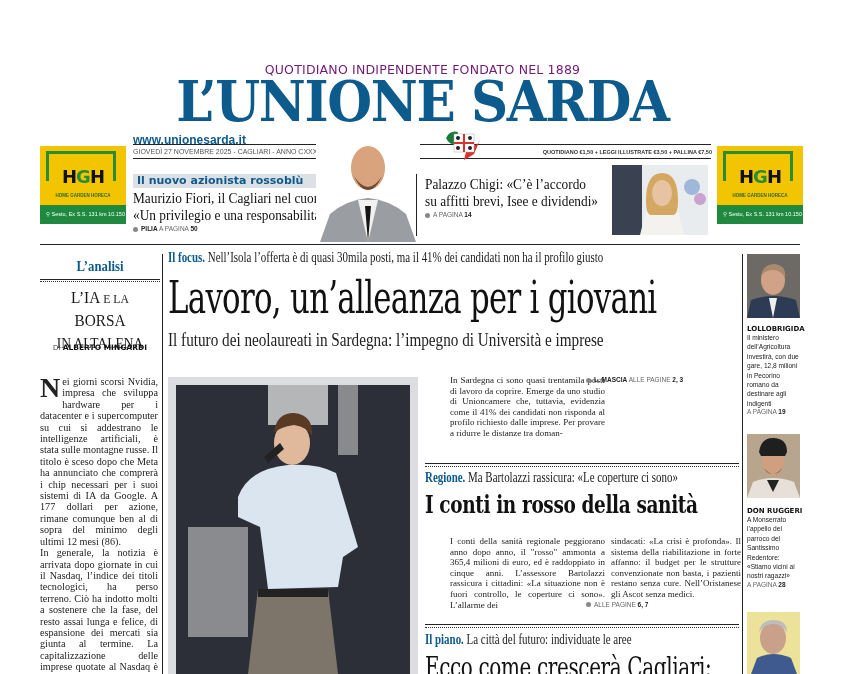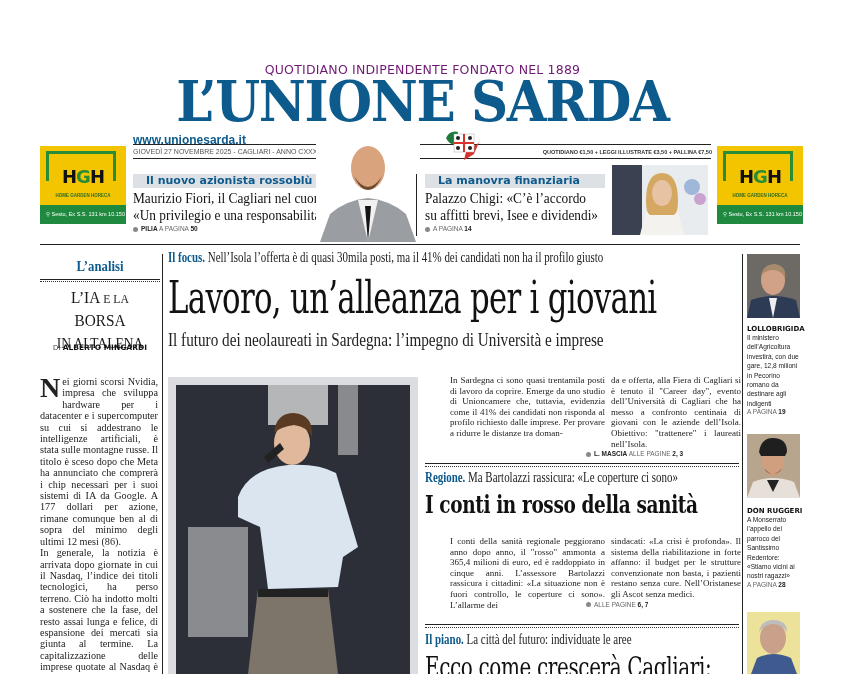--- a/index.html
+++ b/index.html
@@ -20,21 +20,21 @@
 
   
   .ad { width:86px; height:78px; background:#f2c500; }
   .ad .ad-house { position:absolute; left:6px; top:5px; width:70px; height:30px; border-left:3px solid #2a8c34; border-top:3px solid #2a8c34; border-right:3px solid #2a8c34; }
   .ad .ad-letters { position:absolute; left:0; right:0; top:17px; text-align:center; font-family:"DejaVu Sans", sans-serif; font-weight:bold; font-size:18px; letter-spacing:-1px; line-height:28px; color:#111; }
   .ad .ad-letters .g { color:#2a8c34; }
   .ad .ad-sub { position:absolute; left:0; right:0; top:47px; text-align:center; font-family:"Liberation Sans", sans-serif; font-size:4.5px; font-weight:bold; color:#2a6c2a; }
   .ad .ad-bar { position:absolute; left:0; right:0; bottom:0; height:19px; background:#1f8a3f; color:#fff; font-family:"Liberation Sans", sans-serif; font-size:5.5px; line-height:19px; padding-left:6px; }
 
   
-  .kicker-bar { background:#dde1e6; font-family:"DejaVu Sans", sans-serif; font-weight:bold; font-size:11px; color:#0d5a8c; line-height:14px; padding-left:13px; }
+  .kicker-bar { background:#dde1e6; font-family:"DejaVu Sans", sans-serif; font-weight:bold; font-size:11px; color:#0d5a8c; line-height:14px; padding-left:4px; }
   .top-head { font-family:"Liberation Serif", serif; font-size:15.5px; line-height:17px; color:#111; transform:scaleX(0.86); transform-origin:left; white-space:nowrap; }
   .ref { font-family:"Liberation Sans", sans-serif; font-size:6.5px; color:#666; }
   .ref b { color:#222; }
   .dot { display:inline-block; width:5px; height:5px; border-radius:50%; background:#888; margin-right:3px; vertical-align:middle; }
 
   .photo { overflow:hidden; }
 
   
   .col-divider { width:1px; background:#222; }
   .analisi-label { left:40px; width:120px; top:258px; text-align:center; font-family:"Liberation Serif", serif; font-size:15px; color:#0d5a8c; font-weight:bold; transform:scaleX(0.85); }
@@ -113,21 +113,20 @@
     <path d="M42 64 L52 106 L62 64Z" fill="#f1f1f1"></path>
     <path d="M49 70 L52 106 L55 70Z" fill="#151515"></path>
     <ellipse cx="52" cy="32" rx="17" ry="22" fill="#d9a37e"></ellipse>
     <path d="M38 40 Q52 62 66 40 Q60 54 52 54 Q44 54 38 40Z" fill="#6b4a34"></path>
   </svg>
 </div>
 
 <div class="abs col-divider" style="left:416px; top:174px; height:62px;"></div>
 
 <div class="abs" style="left:425px; top:174px; width:180px;">
-  <div class="kicker-bar">La manovra finanziaria</div>
   <div class="top-head" style="margin-top:1px;">Palazzo Chigi: «C’è l’accordo</div>
   <div class="top-head">su affitti brevi, Isee e dividendi»</div>
   <div class="ref" style="margin-top:2px;"><span class="dot"></span><span>A PAGINA</span> <b>14</b></div>
 </div>
 <div class="abs photo" style="left:612px; top:165px; width:96px; height:70px;">
   <svg width="96" height="70" viewBox="0 0 96 70">
     <rect width="96" height="70" fill="#e8ecef"></rect>
     <rect x="0" y="0" width="30" height="70" fill="#3a4150"></rect>
     <circle cx="80" cy="22" r="8" fill="#9fb7d8"></circle>
       <circle cx="88" cy="34" r="6" fill="#c9a2d0"></circle>
@@ -167,21 +166,20 @@
     <path d="M90 212 L160 212 L170 297 L80 297Z" fill="#7d756a"></path>
     <path d="M90 212 L160 212 L160 220 L90 220Z" fill="#222"></path>
     <ellipse cx="124" cy="66" rx="18" ry="22" fill="#e0b89b"></ellipse>
     <path d="M106 56 Q108 36 126 36 Q146 38 144 60 Q140 50 126 48 Q112 50 106 56Z" fill="#5a3a22"></path>
     <path d="M96 80 L112 66 L116 72 L100 86Z" fill="#222"></path>
   </svg>
 </div>
 
 <div class="abs small-text" style="left:425px; top:375px; width:155px;">In Sardegna ci sono quasi trentamila posti di lavoro da coprire. Emerge da uno studio di Unioncamere che, tuttavia, evidenzia come il 41% dei candidati non risponda al profilo richiesto dalle imprese. Per provare a ridurre le distanze tra doman-</div>
 <div class="abs" style="left:586px; top:375px; width:155px;">
-  <div class="small-text">da e offerta, alla Fiera di Cagliari si è tenuto il "Career day", evento dell’Università di Cagliari che ha messo a confronto centinaia di giovani con le aziende dell’Isola. Obiettivo: "trattenere" i laureati nell’Isola.</div>
   <div class="ref" style="margin-top:1px;"><span class="dot"></span><b>L. MASCIA</b> <span>ALLE PAGINE</span> <b>2, 3</b></div>
 </div>
 
 <div class="abs dotted" style="left:425px; top:463px; width:314px;"></div>
 <div class="abs sec-kicker" style="left:425px; top:470px;"><b>Regione.</b> <span>Ma Bartolazzi rassicura: «Le coperture ci sono»</span></div>
 <div class="abs sec-head" style="left:425px; top:490px;">I conti in rosso della sanità</div>
 <div class="abs small-text" style="left:425px; top:536px; width:155px;">I conti della sanità regionale peggiorano anno dopo anno, il "rosso" ammonta a 365,4 milioni di euro, ed è raddoppiato in cinque anni. L’assessore Bartolazzi rassicura i cittadini: «La situazione non è fuori controllo, le coperture ci sono». L’allarme dei</div>
 <div class="abs" style="left:586px; top:536px; width:155px;">
   <div class="small-text">sindacati: «La crisi è profonda». Il sistema della riabilitazione in forte affanno: il budget per le strutture convenzionate non basta, i pazienti restano senza cure. Nell’Oristanese gli Ascot senza medici.</div>
   <div class="ref" style="margin-top:1px;"><span class="dot"></span><span>ALLE PAGINE</span> <b>6, 7</b></div>

